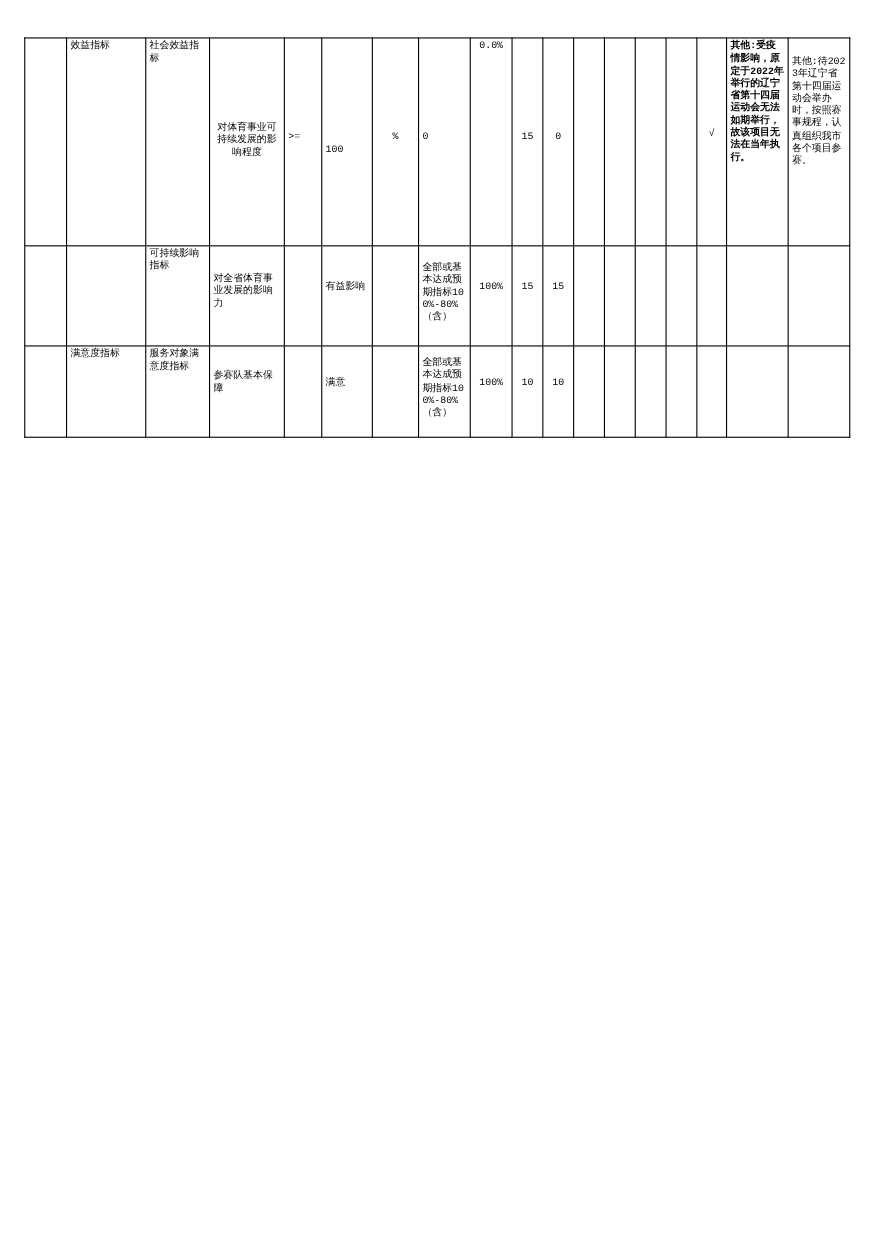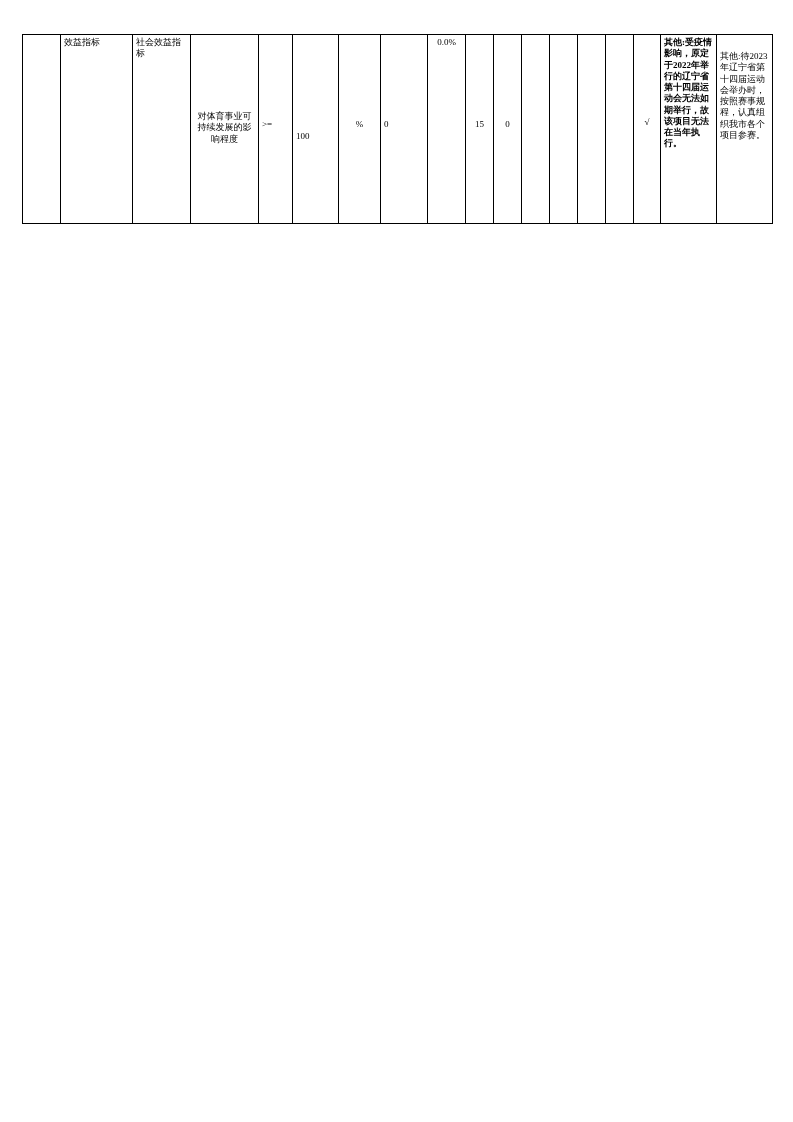--- a/index.html
+++ b/index.html
@@ -13,20 +13,21 @@
     font-family: "Liberation Serif", "DejaVu Serif", serif;
     color: #000000;
     position: relative;
   }
   .page {
     position: absolute;
     left: 0; top: 0;
     width: 793px;
     height: 1122px;
     background: #ffffff;
+    font-family: Liberation Mono, monospace;
   }
   table.perf {
     position: absolute;
     left: 22px;
     top: 34px;
     width: 750px;
     border-collapse: collapse;
     table-layout: fixed;
   }
   table.perf td {
@@ -102,18 +103,58 @@
       <td class="center" style="padding-top:84px;">0</td>
       <td></td>
       <td></td>
       <td></td>
       <td></td>
       <td class="check" style="padding-top:82px;">√</td>
       <td style="font-weight:bold;">其他:受疫情影响，原定于2022年举行的辽宁省第十四届运动会无法如期举行，故该项目无法在当年执行。</td>
       <td style="padding-top:16px;margin-top:20px;">其他:待2023年辽宁省第十四届运动会举办时，按照赛事规程，认真组织我市各个项目参赛。</td>
     </tr>
 
+    <tr>
+      <td style="height:86px;"></td>
+      <td class="mid"></td>
+      <td class="mid">可持续影响指标</td>
+      <td style="padding-top:24px;">对全省体育事业发展的影响力</td>
+      <td class="mid"></td>
+      <td style="padding-top:32px;">有益影响</td>
+      <td class="center"></td>
+      <td style="padding-top:14px;">全部或基本达成预期指标100%-80%（含）</td>
+      <td class="center" style="padding-top:32px;">100%</td>
+      <td class="center" style="padding-top:32px;">15</td>
+      <td class="center" style="padding-top:32px;">15</td>
+      <td></td>
+      <td></td>
+      <td></td>
+      <td></td>
+      <td class="check"></td>
+      <td></td>
+      <td></td>
+    </tr>
 
+    <tr>
+      <td style="height:78px;"></td>
+      <td class="mid">满意度指标</td>
+      <td class="mid">服务对象满意度指标</td>
+      <td style="padding-top:22px;">参赛队基本保障</td>
+      <td class="mid"></td>
+      <td style="padding-top:28px;">满意</td>
+      <td class="center"></td>
+      <td style="padding-top:10px;">全部或基本达成预期指标100%-80%（含）</td>
+      <td class="center" style="padding-top:28px;">100%</td>
+      <td class="center" style="padding-top:28px;">10</td>
+      <td class="center" style="padding-top:28px;">10</td>
+      <td></td>
+      <td></td>
+      <td></td>
+      <td></td>
+      <td class="check"></td>
+      <td></td>
+      <td></td>
+    </tr>
 
   </tbody>
     </table>
 
 </div>
 
 </body></html>

